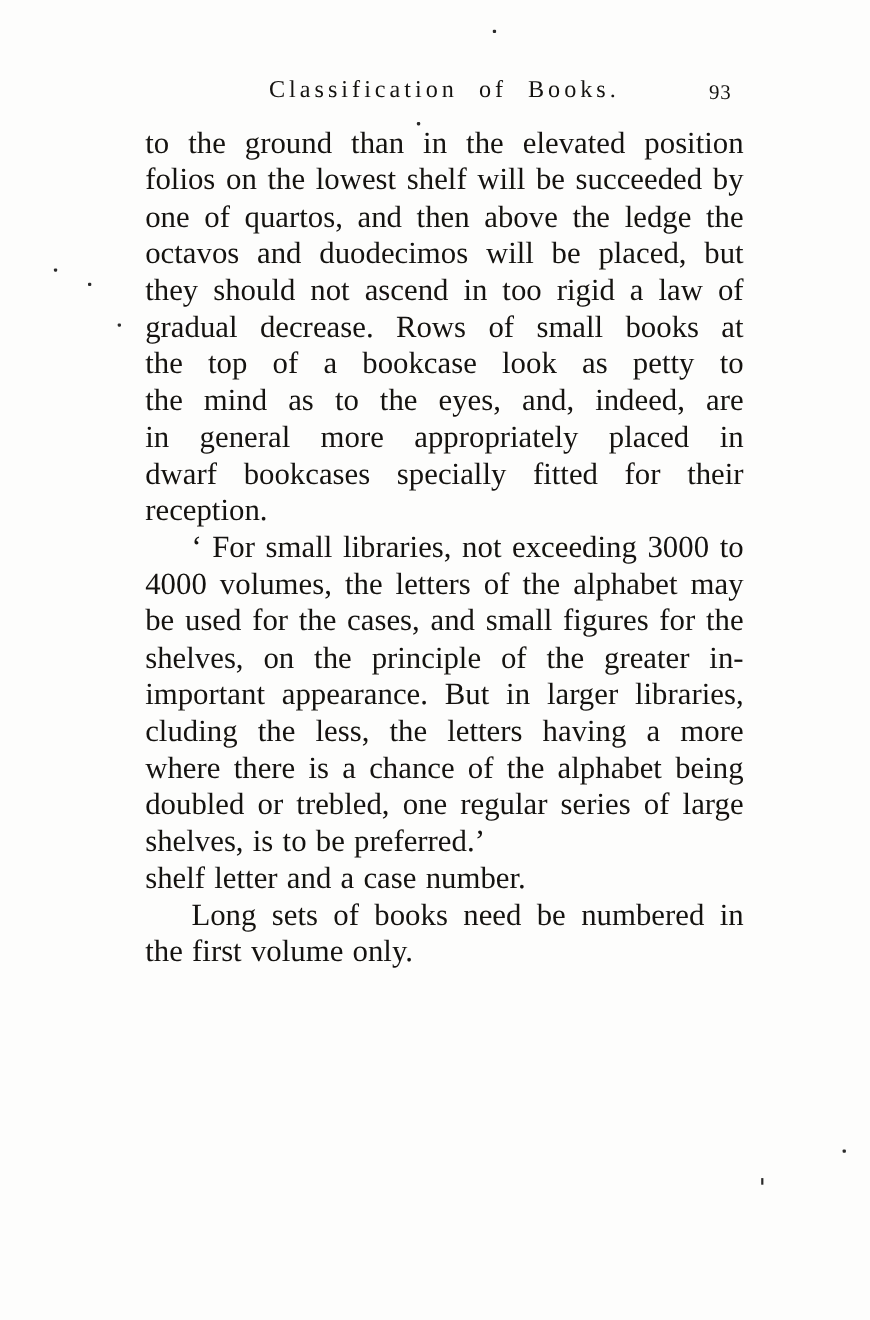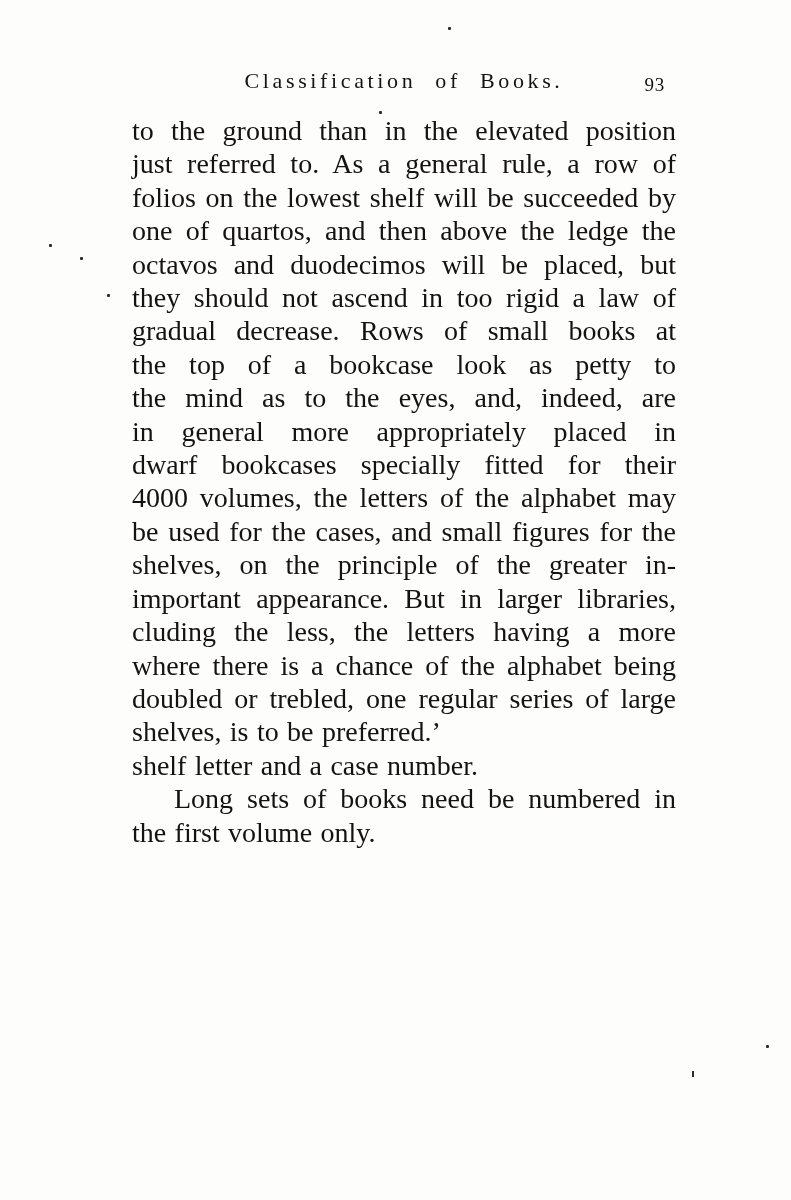--- a/index.html
+++ b/index.html
@@ -90,33 +90,34 @@
 
   <div class="running-header">
     <div class="running-title">Classification of Books.</div>
     <div class="page-number">93</div>
   </div>
 
   <div class="text-block">
 
     <div>
       <div class="line">to the ground than in the elevated position</div>
-      <div class="line">just referred to.  As a general rule, a row of</div>
       <div class="line">folios on the lowest shelf will be succeeded by</div>
       <div class="line">one of quartos, and then above the ledge the</div>
       <div class="line">octavos and duodecimos will be placed, but</div>
       <div class="line">they should not ascend in too rigid a law of</div>
       <div class="line">gradual decrease.  Rows of small books at</div>
       <div class="line">the top of a bookcase look as petty to</div>
       <div class="line">the mind as to the eyes, and, indeed, are</div>
       <div class="line">in general more appropriately placed in</div>
       <div class="line">dwarf bookcases specially fitted for their</div>
+      <div class="line end">reception.</div>
     </div>
 
     <div>
+      <div class="line ind">‘ For small libraries, not exceeding 3000 to</div>
       <div class="line">4000 volumes, the letters of the alphabet may</div>
       <div class="line">be used for the cases, and small figures for the</div>
       <div class="line">shelves, on the principle of the greater in-</div>
       <div class="line">important appearance.  But in larger libraries,</div>
       <div class="line">cluding the less, the letters having a more</div>
       <div class="line">where there is a chance of the alphabet being</div>
       <div class="line">doubled or trebled, one regular series of large</div>
       <div class="line end">shelves, is to be preferred.’</div>
     </div>
 

